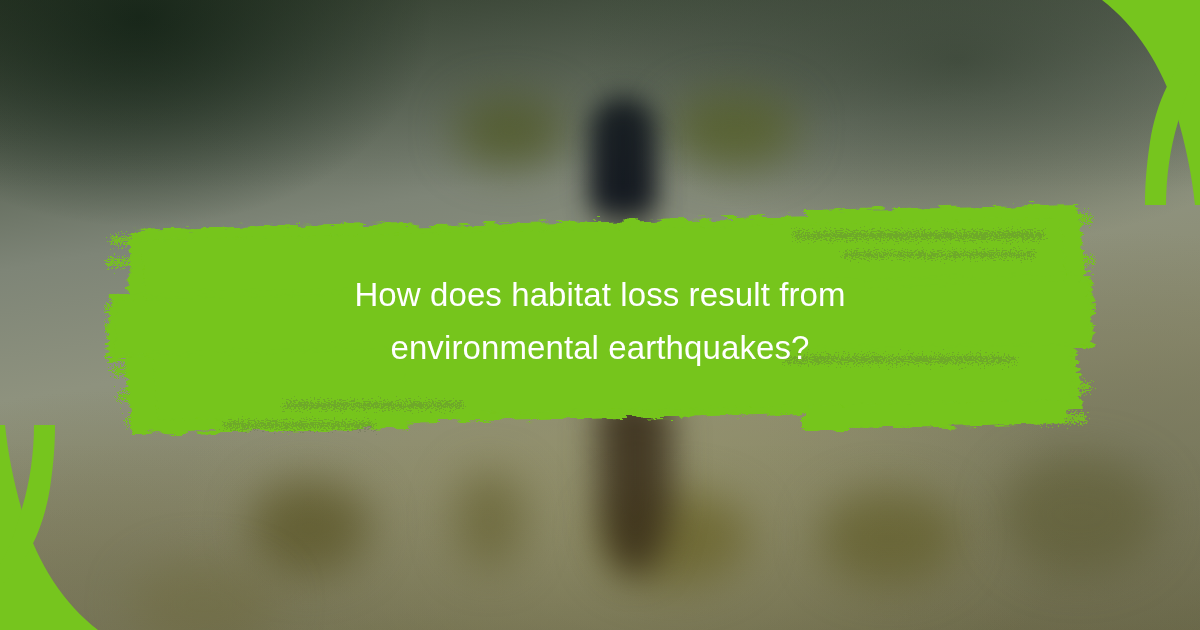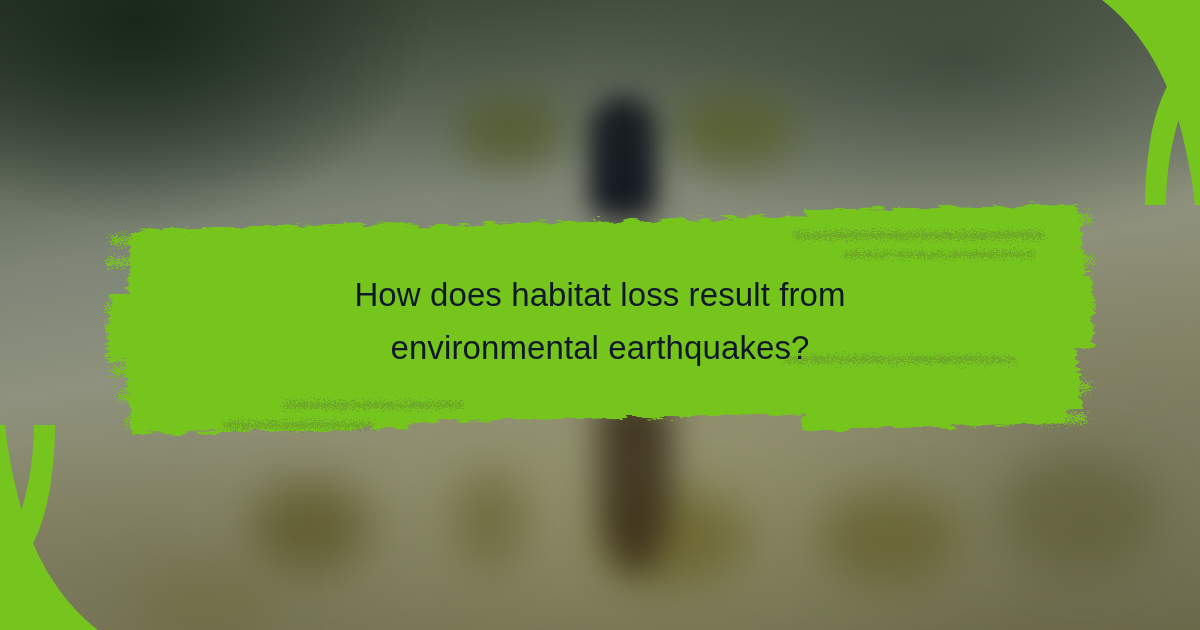--- a/index.html
+++ b/index.html
@@ -102,21 +102,21 @@
   }
   .brush svg { display: block; width: 100%; height: 100%; }
 
   
   .headline {
     position: absolute;
     left: 150px;
     top: 268px;
     width: 900px;
     text-align: center;
-    color: #0f172a;
+    color: #ffffff;
     font-size: 33px;
     line-height: 1.62;
     letter-spacing: 0.1px;
     font-weight: 400;
     white-space: pre-line;
   }
 </style>
 </head>
 <body>
 

